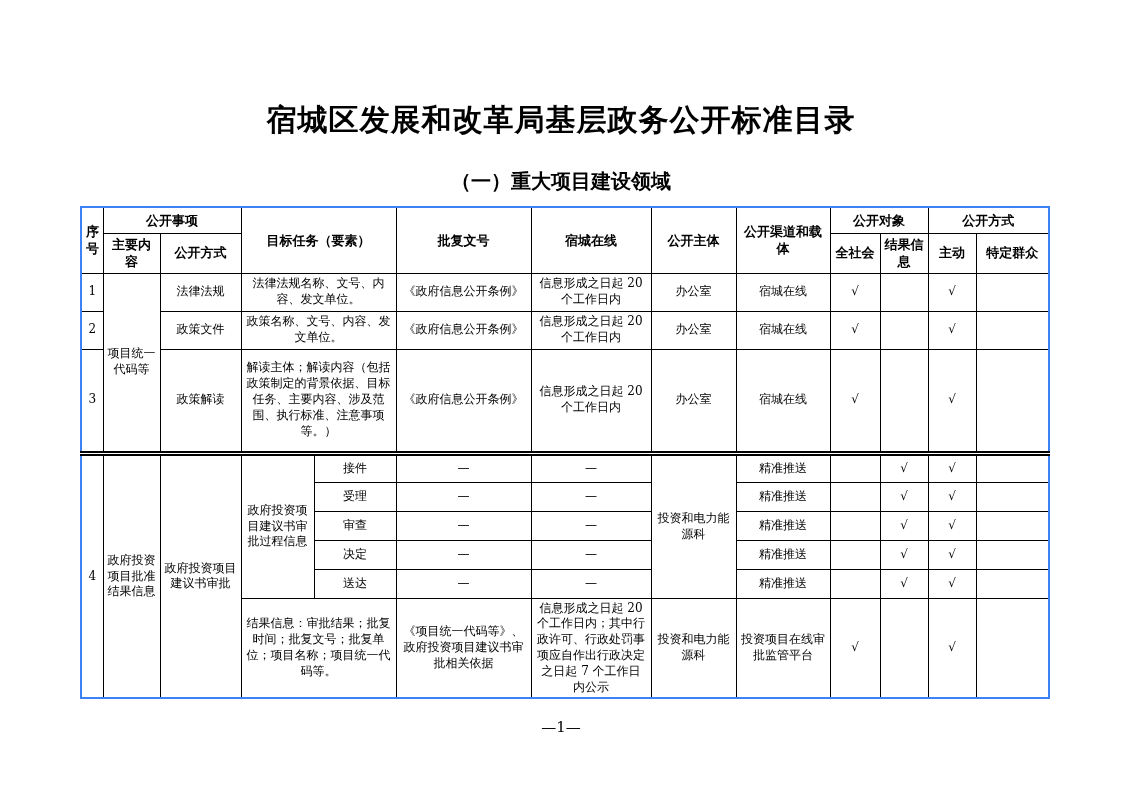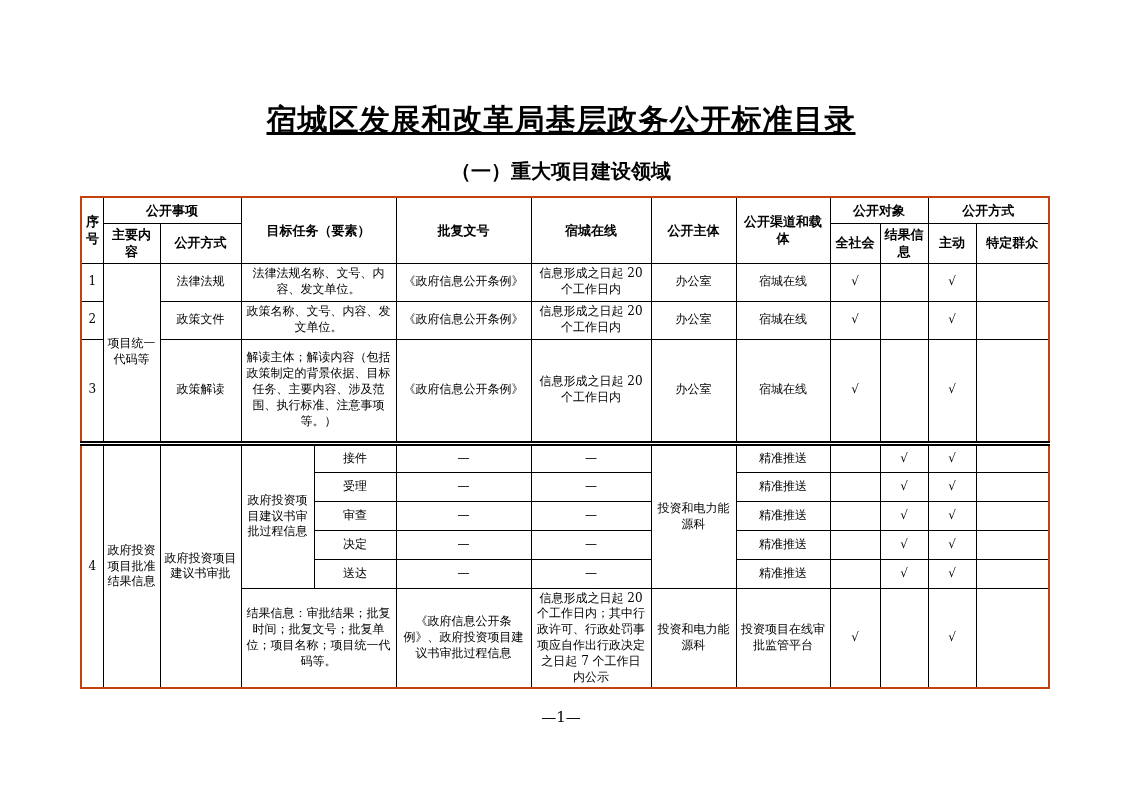--- a/index.html
+++ b/index.html
@@ -9,34 +9,33 @@
     font-family: "DejaVu Serif", "Liberation Serif", serif;
     color: #000000;
     overflow: hidden;
   }
   .doc-title {
     margin-top: 100px;
     text-align: center;
     font-size: 30px;
     font-weight: bold;
     letter-spacing: 1px;
-    text-decoration: underline;
   }
   .section-title {
-    margin-top: 17px;
+    margin-top: 27px;
     text-align: center;
     font-size: 20px;
     font-weight: bold;
   }
   table.catalog {
     margin: 11px 0 0 80px;
     width: 968px;
     border-collapse: collapse;
     table-layout: fixed;
-    border: 2px solid #c2410c;
+    border: 2px solid #3b82f6;
   }
   table.catalog td {
     border: 1px solid #000;
     font-size: 12px;
     line-height: 1.32;
     padding: 2px 4px;
     text-align: center;
     vertical-align: middle;
     word-break: break-all;
   }
@@ -197,21 +196,21 @@
     <td>—</td>
     <td>精准推送</td>
     <td></td>
     <td>√</td>
     <td>√</td>
     <td></td>
   </tr>
 
   <tr class="result">
     <td colspan="2" class="left">结果信息：审批结果；批复时间；批复文号；批复单位；项目名称；项目统一代码等。</td>
-    <td class="left">《政府信息公开条例》、政府投资项目建议书审批过程信息</td>
+    <td class="left">《项目统一代码等》、政府投资项目建议书审批相关依据</td>
     <td class="left">信息形成之日起 20 个工作日内；其中行政许可、行政处罚事项应自作出行政决定之日起 7 个工作日内公示</td>
     <td>投资和电力能源科</td>
     <td>投资项目在线审批监管平台</td>
     <td>√</td>
     <td></td>
     <td>√</td>
     <td></td>
   </tr>
 </tbody>
   </table>

